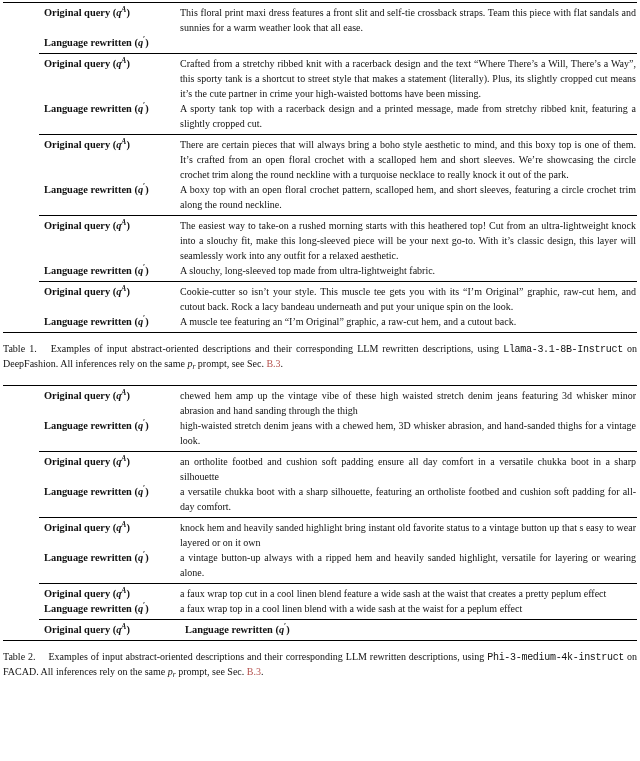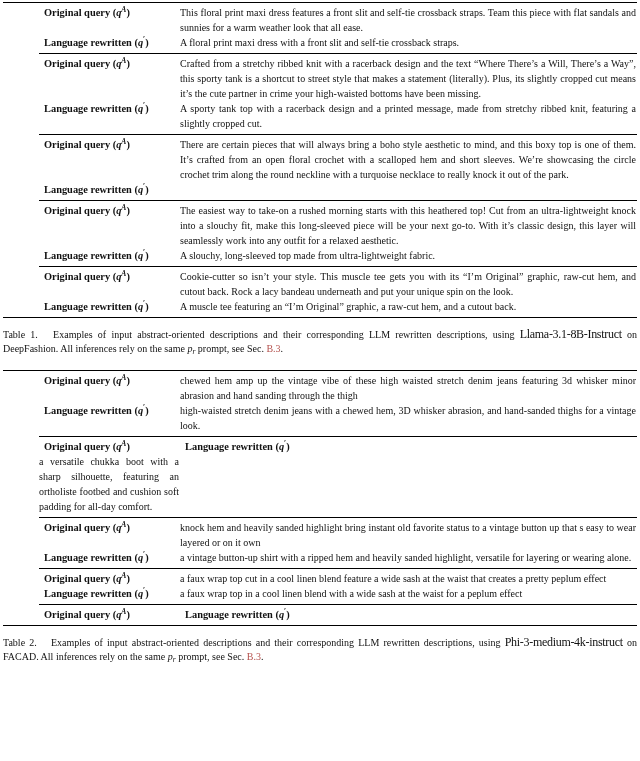--- a/index.html
+++ b/index.html
@@ -42,54 +42,54 @@
     padding-right: 1px;
   }
   .caption {
     font-size: 10px;
     line-height: 14px;
     text-align: justify;
     margin: 9px 0 14px 0;
   }
   .caption .cap-prefix { margin-right: 10px; }
   .caption .mono {
-    font-family: Liberation Serif, serif;
-    font-size: 12px;
+    font-family: Liberation Mono, monospace;
+    font-size: 10px;
     letter-spacing: -0.3px;
   }
   .caption i { font-style: italic; }
   .caption sub { font-size: 7.5px; vertical-align: -2px; line-height: 0; }
   .seclink { cursor: pointer; }
   .table2-wrap { margin-top: 0; }
 </style>
 </head>
 <body>
 
 <div class="page">
 
   <div class="dtable">
 
     <div class="trow">
       <div class="cell-label"><span>Original query (</span><i>q</i><sup><i>A</i></sup><span>)</span></div>
       <div class="cell-text">This floral print maxi dress features a front slit and self-tie crossback straps. Team this piece with flat sandals and sunnies for a warm weather look that all ease.</div>
       <div class="cell-label"><span>Language rewritten (</span><i>q</i><sup>′</sup><span>)</span></div>
-      <div class="cell-text">A floral print maxi dress with a front slit and self-tie crossback straps.</div>
     </div>
 
     <div class="trow">
       <div class="cell-label"><span>Original query (</span><i>q</i><sup><i>A</i></sup><span>)</span></div>
       <div class="cell-text">Crafted from a stretchy ribbed knit with a racerback design and the text “Where There’s a Will, There’s a Way”, this sporty tank is a shortcut to street style that makes a statement (literally). Plus, its slightly cropped cut means it’s the cute partner in crime your high-waisted bottoms have been missing.</div>
       <div class="cell-label"><span>Language rewritten (</span><i>q</i><sup>′</sup><span>)</span></div>
       <div class="cell-text">A sporty tank top with a racerback design and a printed message, made from stretchy ribbed knit, featuring a slightly cropped cut.</div>
     </div>
 
     <div class="trow">
       <div class="cell-label"><span>Original query (</span><i>q</i><sup><i>A</i></sup><span>)</span></div>
       <div class="cell-text">There are certain pieces that will always bring a boho style aesthetic to mind, and this boxy top is one of them. It’s crafted from an open floral crochet with a scalloped hem and short sleeves. We’re showcasing the circle crochet trim along the round neckline with a turquoise necklace to really knock it out of the park.</div>
       <div class="cell-label"><span>Language rewritten (</span><i>q</i><sup>′</sup><span>)</span></div>
+      <div class="cell-text">A boxy top with an open floral crochet pattern, scalloped hem, and short sleeves, featuring a circle crochet trim along the round neckline.</div>
     </div>
 
     <div class="trow">
       <div class="cell-label"><span>Original query (</span><i>q</i><sup><i>A</i></sup><span>)</span></div>
       <div class="cell-text">The easiest way to take-on a rushed morning starts with this heathered top! Cut from an ultra-lightweight knock into a slouchy fit, make this long-sleeved piece will be your next go-to. With it’s classic design, this layer will seamlessly work into any outfit for a relaxed aesthetic.</div>
       <div class="cell-label"><span>Language rewritten (</span><i>q</i><sup>′</sup><span>)</span></div>
       <div class="cell-text">A slouchy, long-sleeved top made from ultra-lightweight fabric.</div>
     </div>
 
     <div class="trow">
@@ -115,29 +115,30 @@
 
     <div class="trow">
       <div class="cell-label"><span>Original query (</span><i>q</i><sup><i>A</i></sup><span>)</span></div>
       <div class="cell-text">chewed hem amp up the vintage vibe of these high waisted stretch denim jeans featuring 3d whisker minor abrasion and hand sanding through the thigh</div>
       <div class="cell-label"><span>Language rewritten (</span><i>q</i><sup>′</sup><span>)</span></div>
       <div class="cell-text">high-waisted stretch denim jeans with a chewed hem, 3D whisker abrasion, and hand-sanded thighs for a vintage look.</div>
     </div>
 
     <div class="trow">
       <div class="cell-label"><span>Original query (</span><i>q</i><sup><i>A</i></sup><span>)</span></div>
+      <div class="cell-text">an ortholite footbed and cushion soft padding ensure all day comfort in a versatile chukka boot in a sharp silhouette</div>
       <div class="cell-label"><span>Language rewritten (</span><i>q</i><sup>′</sup><span>)</span></div>
       <div class="cell-text">a versatile chukka boot with a sharp silhouette, featuring an ortholiste footbed and cushion soft padding for all-day comfort.</div>
     </div>
 
     <div class="trow">
       <div class="cell-label"><span>Original query (</span><i>q</i><sup><i>A</i></sup><span>)</span></div>
       <div class="cell-text">knock hem and heavily sanded highlight bring instant old favorite status to a vintage button up that s easy to wear layered or on it own</div>
       <div class="cell-label"><span>Language rewritten (</span><i>q</i><sup>′</sup><span>)</span></div>
-      <div class="cell-text">a vintage button-up shirt with a ripped hem and heavily sanded highlight, versatile for layering or wearing alone.</div>
+      <div class="cell-text">a vintage button-up always with a ripped hem and heavily sanded highlight, versatile for layering or wearing alone.</div>
     </div>
 
     <div class="trow">
       <div class="cell-label"><span>Original query (</span><i>q</i><sup><i>A</i></sup><span>)</span></div>
       <div class="cell-text">a faux wrap top cut in a cool linen blend feature a wide sash at the waist that creates a pretty peplum effect</div>
       <div class="cell-label"><span>Language rewritten (</span><i>q</i><sup>′</sup><span>)</span></div>
       <div class="cell-text">a faux wrap top in a cool linen blend with a wide sash at the waist for a peplum effect</div>
     </div>
 
     <div class="trow">

